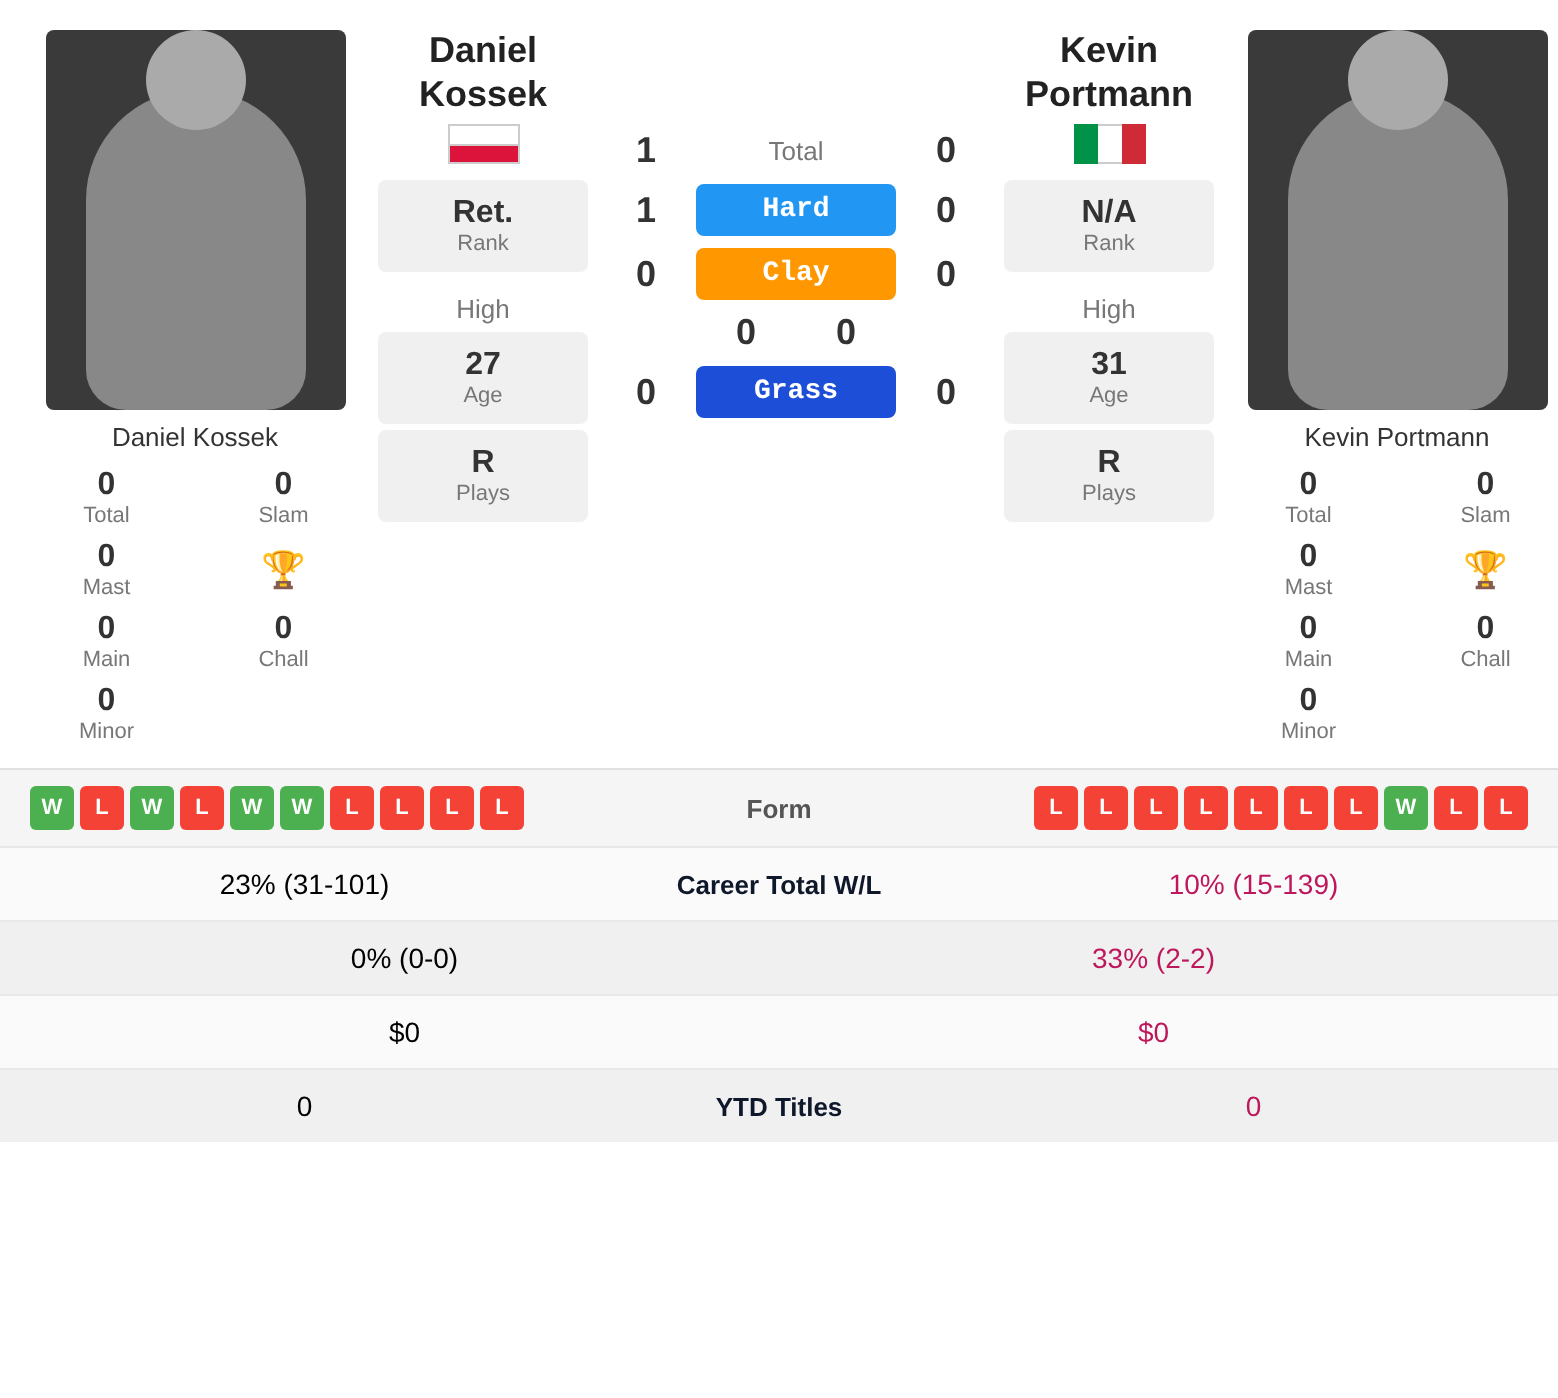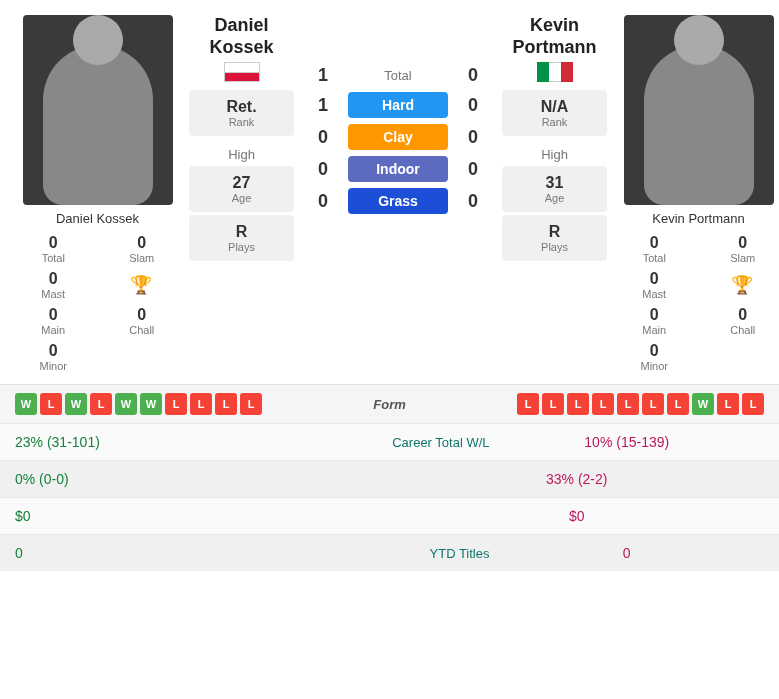--- a/index.html
+++ b/index.html
@@ -220,20 +220,21 @@
     }
 
     .surface-badge {
       width: 100px;
       text-align: center;
       padding: 5px 0;
       border-radius: 4px;
       font-size: 14px;
       font-weight: bold;
       color: #fff;
+      font-family: Liberation Mono, monospace;
     }
 
     .badge-hard { background: #2196F3; }
     .badge-clay { background: #FF9800; }
     .badge-indoor { background: #5C6BC0; }
     .badge-grass { background: #1d4ed8; }
 
     
     .right-info {
       display: flex;
@@ -269,21 +270,20 @@
       gap: 3px;
       flex: 1;
     }
 
     .form-center {
       width: 120px;
       text-align: center;
       font-size: 13px;
       color: #555;
       font-weight: bold;
-      font-style: italic;
     }
 
     .form-right {
       display: flex;
       flex-direction: row;
       gap: 3px;
       flex: 1;
       justify-content: flex-end;
     }
 
@@ -318,31 +318,31 @@
     .stats-row:nth-child(odd) {
       background: #fafafa;
     }
 
     .stats-row:nth-child(even) {
       background: #f0f0f0;
     }
 
     .stats-left-value {
       flex: 1;
-      text-align: left;
+      text-align: center;
       font-size: 14px;
-      color: #15803d;
+      color: #000000;
     }
 
     .stats-center-label {
       width: 200px;
-      text-align: right;
+      text-align: center;
       font-size: 13px;
-      font-weight: normal;
-      color: #0f766e;
+      font-weight: bold;
+      color: #0f172a;
     }
 
     .stats-right-value {
       flex: 1;
       text-align: center;
       font-size: 14px;
       color: #be185d;
     }
   </style>
 </head>
@@ -426,21 +426,20 @@
         <span class="surface-badge badge-hard">Hard</span>
         <span class="score-side">0</span>
       </div>
       <div class="surface-row">
         <span class="score-side">0</span>
         <span class="surface-badge badge-clay">Clay</span>
         <span class="score-side">0</span>
       </div>
       <div class="surface-row">
         <span class="score-side">0</span>
-        <span class="surface-badge badge-indoor">Indoor</span>
         <span class="score-side">0</span>
       </div>
       <div class="surface-row">
         <span class="score-side">0</span>
         <span class="surface-badge badge-grass">Grass</span>
         <span class="score-side">0</span>
       </div>
     </div>
 
     <div class="right-info">

